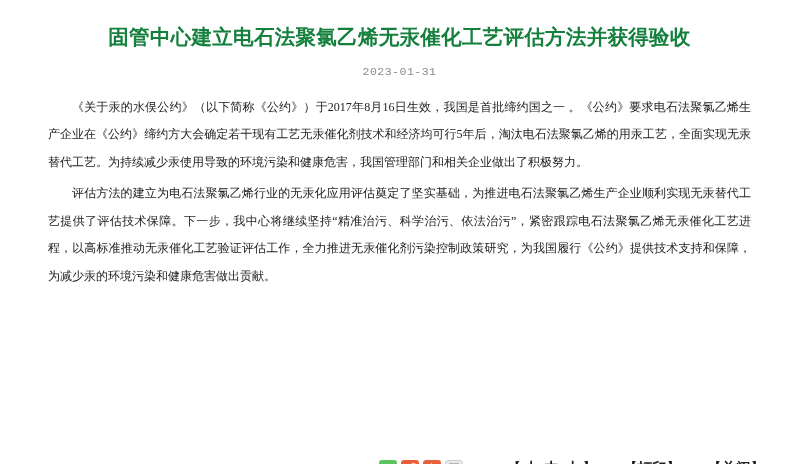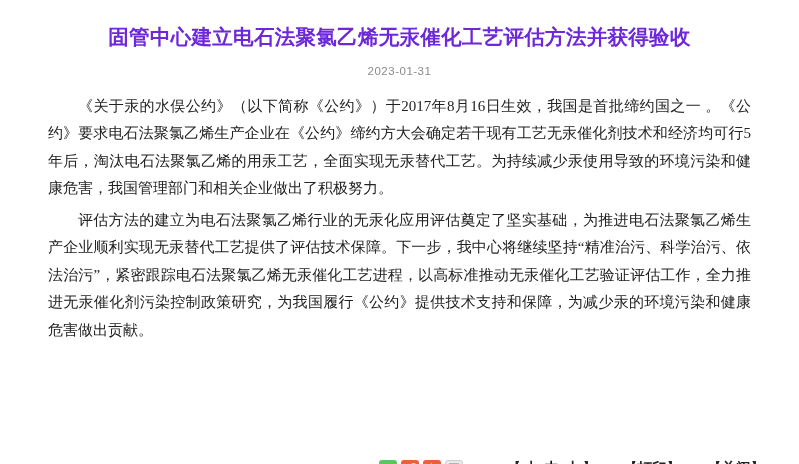--- a/index.html
+++ b/index.html
@@ -18,39 +18,39 @@
     width: 799px;
     height: 464px;
     box-sizing: border-box;
     padding: 0;
   }
   .title {
     text-align: center;
     font-family: "Liberation Sans", sans-serif;
     font-weight: bold;
     font-size: 20.5px;
-    color: #6d28d9;
+    color: #15803d;
     letter-spacing: 0.3px;
     margin: 24px 40px 4px 40px;
     line-height: 1.3;
   }
   .date {
     text-align: center;
-    font-family: Liberation Sans, sans-serif;
+    font-family: Liberation Mono, monospace;
     font-size: 11.5px;
     color: #8a8a8a;
     margin-top: 14px;
     letter-spacing: 0.5px;
   }
   .body-text {
     margin: 16px 48px 0 48px;
   }
   .body-text p {
     margin: 0 0 4px 0;
-    font-size: 15px;
+    font-size: 12px;
     line-height: 27.5px;
     color: #222222;
     text-align: justify;
     text-justify: inter-ideograph;
     text-indent: 2em;
     font-family: "Liberation Serif", serif;
   }
   .footer {
     position: absolute;
     left: 0;

